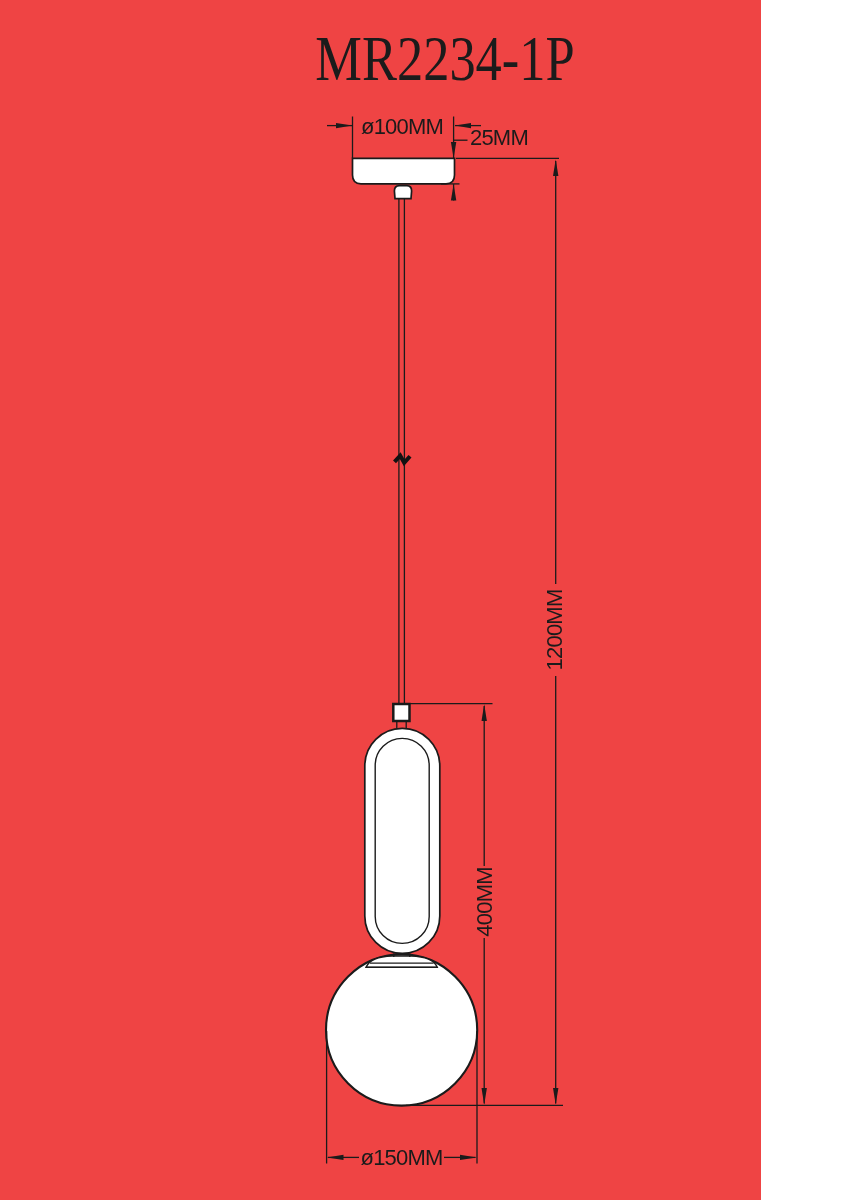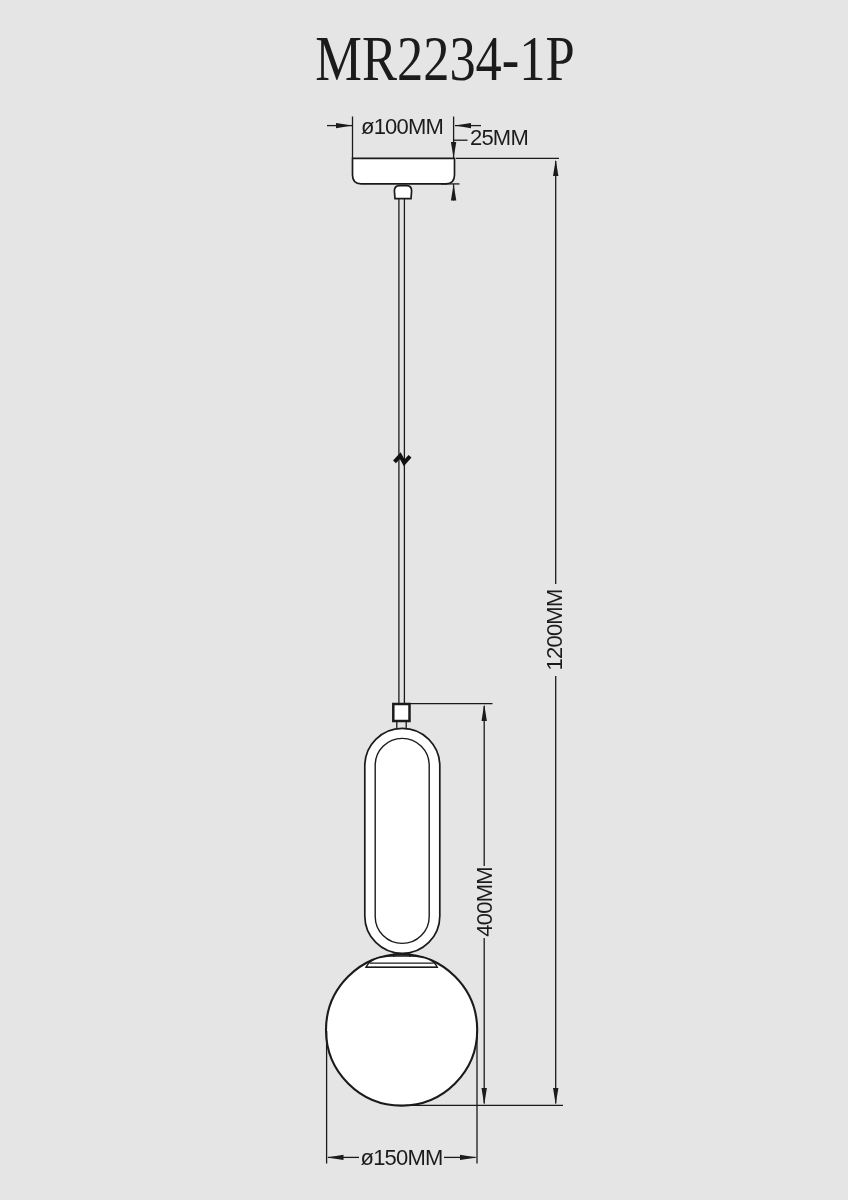--- a/index.html
+++ b/index.html
@@ -2,23 +2,23 @@
 <html><head>
 <meta charset="utf-8">
 <style>
   html, body {
     margin: 0;
     padding: 0;
     background: #ffffff;
   }
   .page {
     position: relative;
-    width: 848px;
+    width: 761px;
     height: 1200px;
-    background: #e5e5e5;
+    background: #ef4444;
     overflow: hidden;
   }
   svg { display: block; }
   .title-text {
     font-family: "Liberation Serif", "DejaVu Serif", serif;
     font-size: 64px;
     fill: #1b1b1b;
   }
   .dim-text {
     font-family: "Liberation Sans", "DejaVu Sans", sans-serif;

